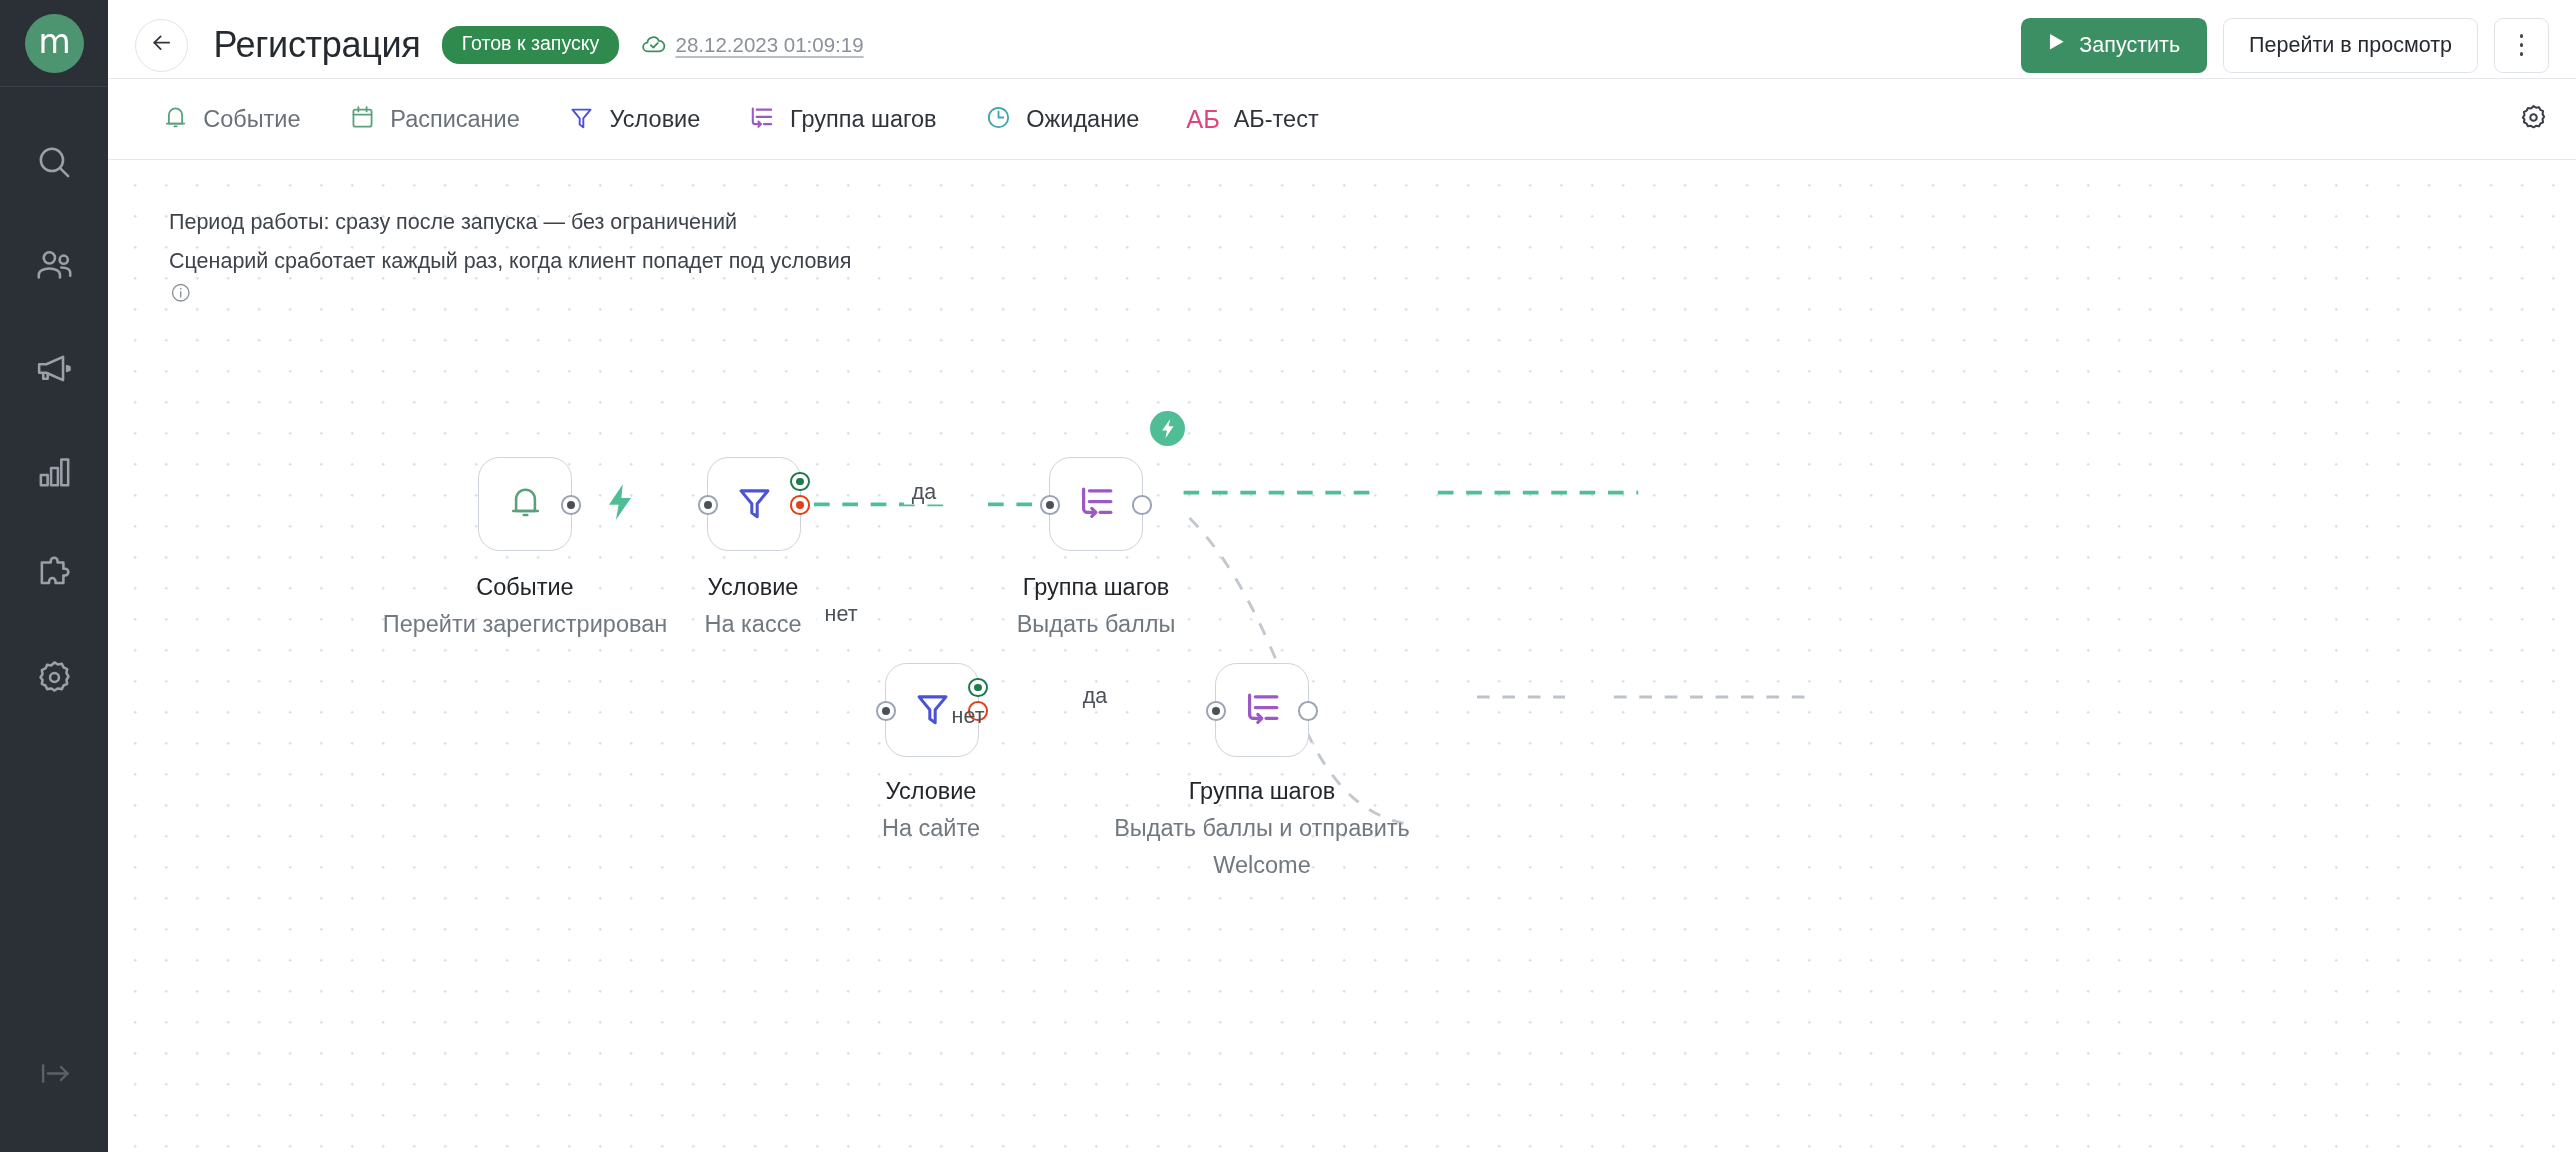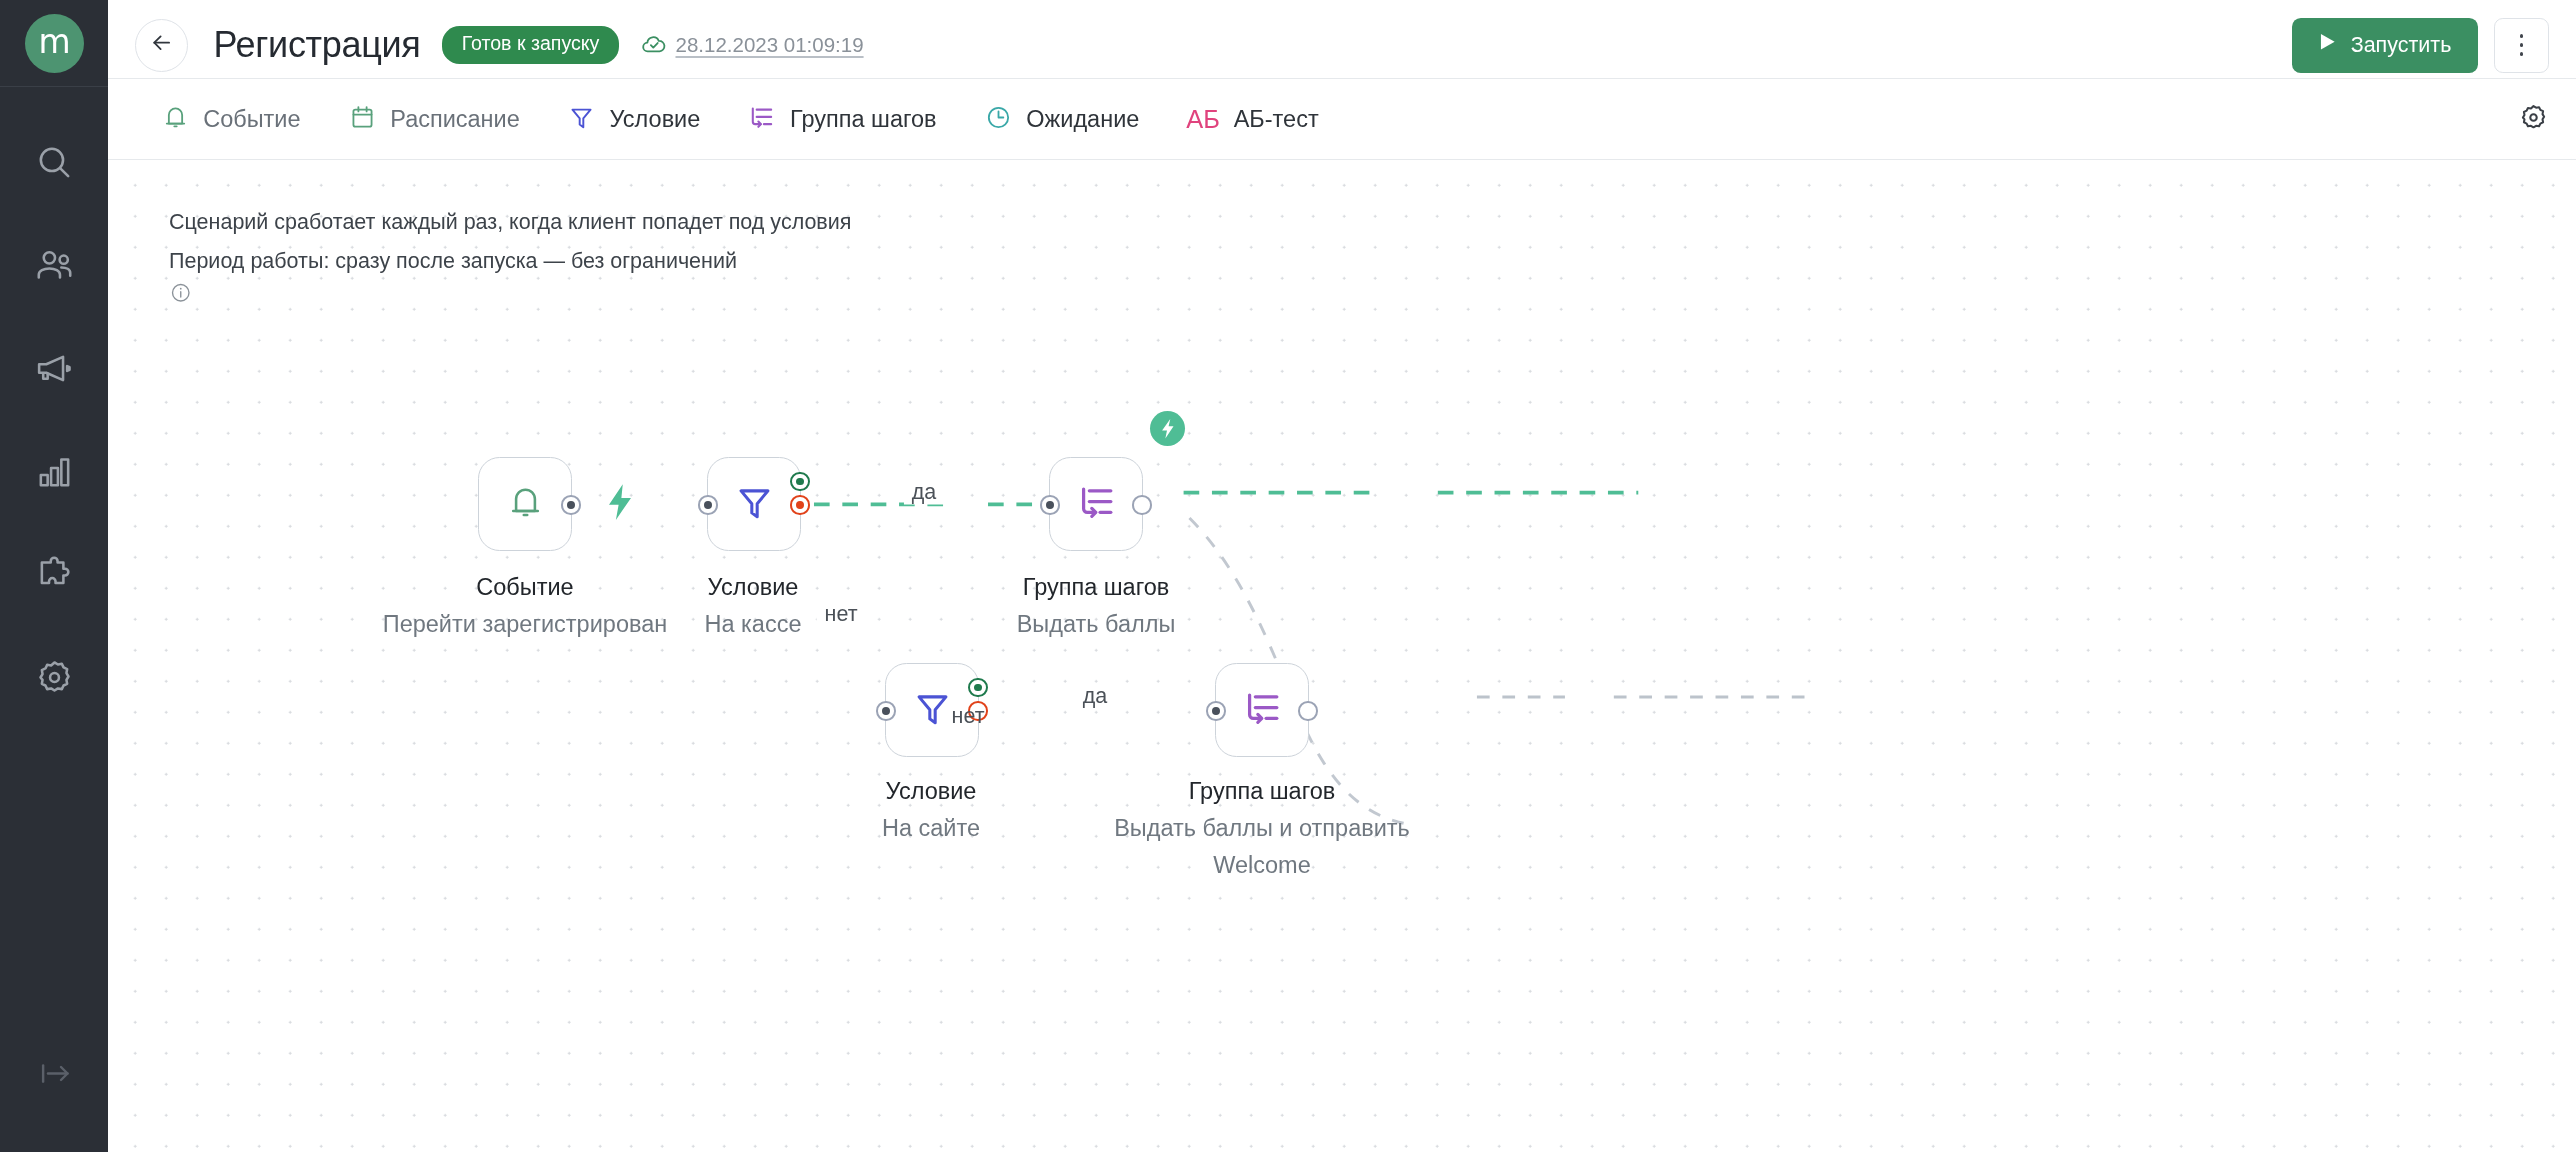--- a/index.html
+++ b/index.html
@@ -269,20 +269,23 @@
       </div>
       <div class="header-right">
         <button class="btn-run">
           <span>
             <svg width="17.6" height="19.6" viewBox="0 0 18 20">
                 <polygon points="2,2 16,10 2,18" fill="#ffffff"></polygon>
               </svg>
           </span>
           <span>Запустить</span>
         </button>
+        <button class="btn-outline">
+          <span>Перейти в просмотр</span>
+        </button>
         <div class="btn-kebab">
           <span class="kebab-stack">
             <i class="kebab-dot"></i>
               <i class="kebab-dot"></i>
               <i class="kebab-dot"></i>
           </span>
         </div>
       </div>
     </div>
 
@@ -355,22 +358,22 @@
             <path d="M12 3.2l2 1.2 2.3-.4 1 2.1 2.1 1-.4 2.3 1.2 2-1.2 2 .4 2.3-2.1 1-1 2.1-2.3-.4-2 1.2-2-1.2-2.3.4-1-2.1-2.1-1 .4-2.3L3.8 12l1.2-2-.4-2.3 2.1-1 1-2.1L10 5z"></path>
             <circle cx="12" cy="12" r="2.5"></circle>
           </svg>
         </span>
       </div>
     </div>
 
     <div class="canvas">
 
       <div class="desc">
+        <div class="desc-line">Период работы: сразу после запуска — без ограничений</div>
         <div class="desc-line">Сценарий сработает каждый раз, когда клиент попадет под условия</div>
-        <div class="desc-line">Период работы: сразу после запуска — без ограничений</div>
         <div class="desc-line">
           <span style="display:flex;">
             <svg width="23.5" height="23.5" viewBox="0 0 24 24" fill="none" stroke="#8b9299" stroke-width="1.4" stroke-linecap="round">
               <circle cx="12" cy="12" r="8.4"></circle>
                 <line x1="12" y1="11" x2="12" y2="16.4"></line>
                 <circle cx="12" cy="7.9" r="0.9" fill="#8b9299" stroke="none"></circle>
             </svg>
           </span>
         </div>
       </div>

